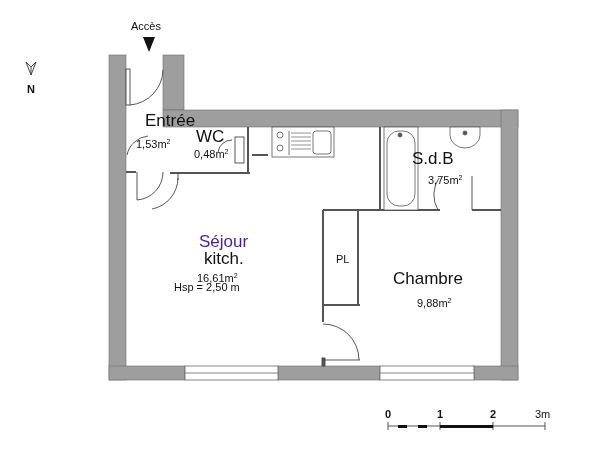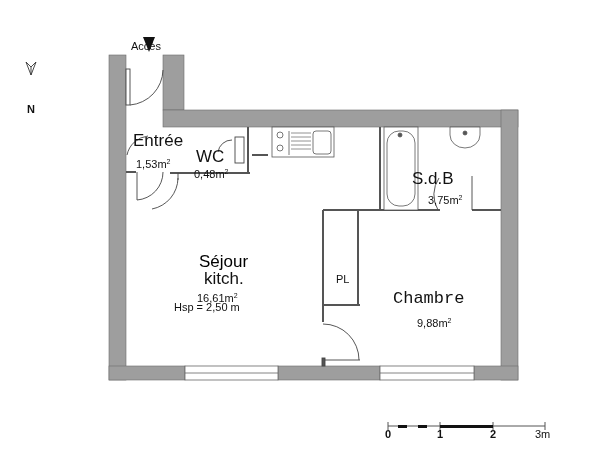--- a/index.html
+++ b/index.html
@@ -1,18 +1,18 @@
 <!DOCTYPE html>
 <html><head>
 <meta charset="utf-8">
 <style>
   html,body{margin:0;padding:0;background:#fff;}
   body{width:600px;height:450px;overflow:hidden;position:relative;font-family:"Liberation Sans",sans-serif;}
   svg{position:absolute;left:0;top:0;}
-  .lbl{position:absolute;color:#111;white-space:nowrap;line-height:1;margin-top:20px;}
+  .lbl{position:absolute;color:#111;white-space:nowrap;line-height:1;}
   .big{font-size:17px;}
   .sm{font-size:11px;}
   sup{font-size:7px;vertical-align:top;position:relative;top:-1px;}
 </style>
 </head>
 <body>
 
 <svg width="600" height="450">
 
   <g fill="#9e9e9e" stroke="#6b6b6b" stroke-width="0.6">
@@ -128,35 +128,35 @@
     <line x1="545" y1="422" x2="545" y2="430" stroke="#555"></line>
     <rect x="440" y="425" width="53" height="3" fill="#111"></rect>
     <rect x="398" y="425" width="9" height="3" fill="#111"></rect>
     <rect x="418" y="425" width="9" height="3" fill="#111"></rect>
   </g>
 </svg>
 
 <div class="lbl sm" style="left:131px;top:21px;">Accès</div>
 <div class="lbl sm" style="left:27px;top:84px;font-weight:bold;">N</div>
 
-<div class="lbl big" style="left:133px;top:112px;text-align:center;">Entrée</div>
+<div class="lbl big" style="left:145px;top:112px;text-align:center;">Entrée</div>
 <div class="lbl sm" style="left:136px;top:139px;"><span>1,53m</span><sup>2</sup></div>
 
 <div class="lbl big" style="left:196px;top:128px;text-align:right;">WC</div>
 <div class="lbl sm" style="left:194px;top:149px;"><span>0,48m</span><sup>2</sup></div>
 
 <div class="lbl big" style="left:412px;top:150px;">S.d.B</div>
 <div class="lbl sm" style="left:428px;top:175px;"><span>3,75m</span><sup>2</sup></div>
 
-<div class="lbl big" style="left:199px;top:233px;color:#000000;">Séjour</div>
+<div class="lbl big" style="left:199px;top:233px;color:#4c1d95;">Séjour</div>
 <div class="lbl big" style="left:204px;top:250px;">kitch.</div>
 <div class="lbl sm" style="left:197px;top:273px;"><span>16,61m</span><sup>2</sup></div>
 <div class="lbl sm" style="left:174px;top:282px;">Hsp = 2,50 m</div>
 
 <div class="lbl sm" style="left:336px;top:254px;">PL</div>
 
-<div class="lbl big" style="left:393px;top:270px;font-family:Liberation Mono, monospace;">Chambre</div>
+<div class="lbl big" style="left:393px;top:270px;">Chambre</div>
 <div class="lbl sm" style="left:417px;top:298px;"><span>9,88m</span><sup>2</sup></div>
 
 <div class="lbl sm" style="left:385px;top:409px;font-weight:bold;">0</div>
 <div class="lbl sm" style="left:437px;top:409px;font-weight:bold;">1</div>
 <div class="lbl sm" style="left:490px;top:409px;font-weight:bold;">2</div>
 <div class="lbl sm" style="left:535px;top:409px;font-weight:normal;">3m</div>
 
 </body></html>

